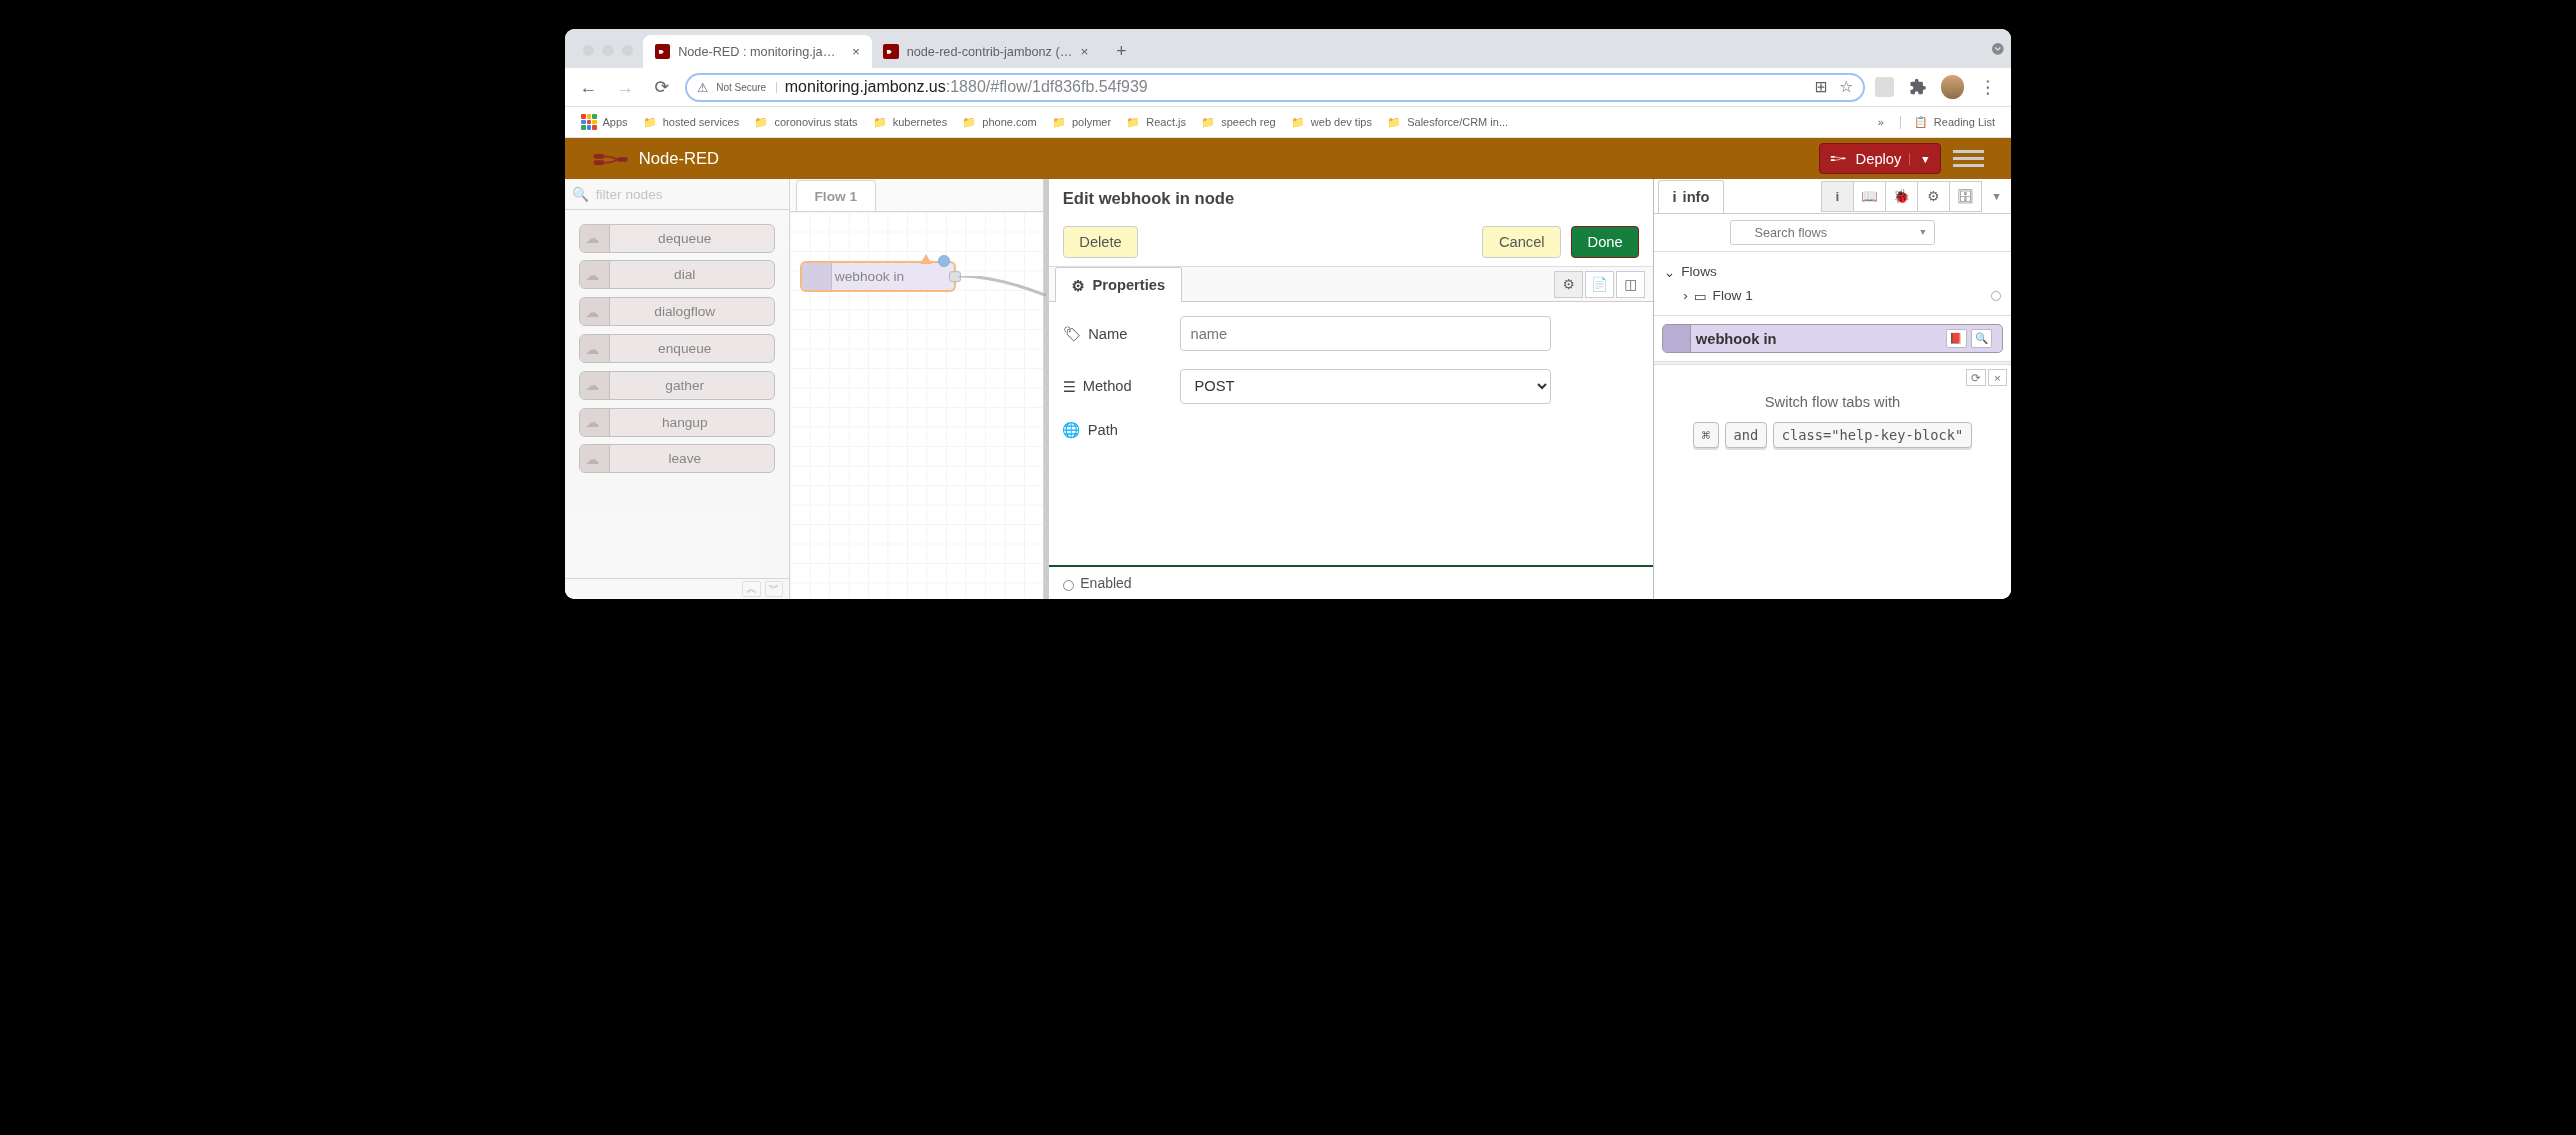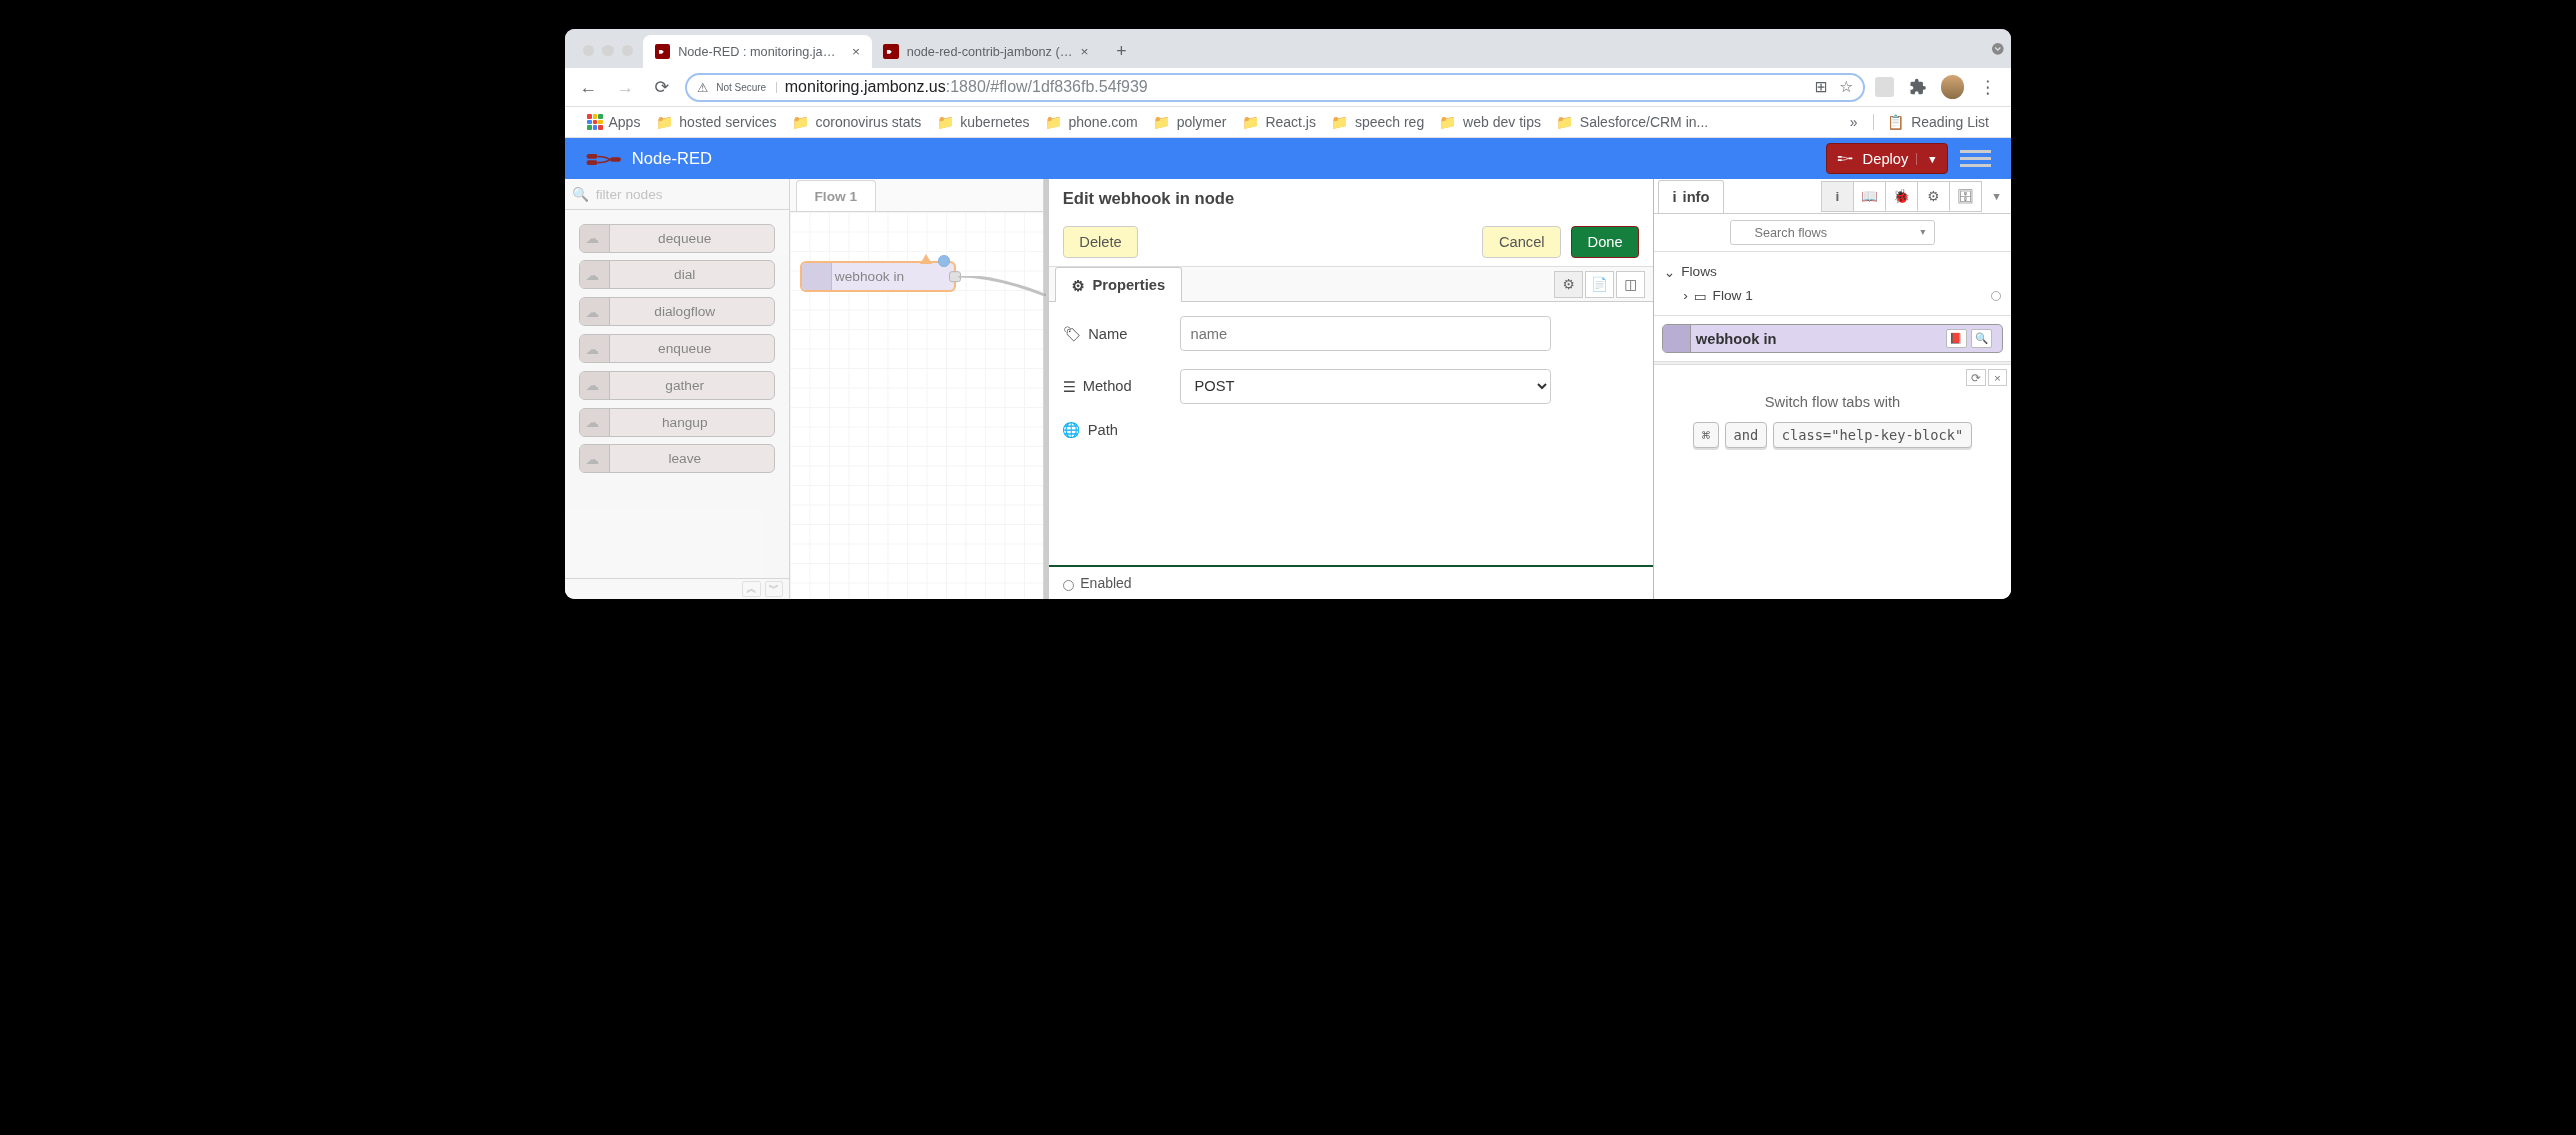--- a/index.html
+++ b/index.html
@@ -24,31 +24,31 @@
 .urlbar { flex: 1; height: 29px; border: 2px solid #9fc2f3; border-radius: 15.6px; display: flex; align-items: center; padding: 0 9.8px; gap: 7.8px; background: #fff; }
 .urlbar .warn { font-size: 12.7px; color: #5f6368; }
 .urlbar .ns { font-size: 10px; color: #5f6368; border-right: 1px solid #ccc; padding-right: 9.8px; }
 .urlbar .url { font-size: 16px; color: #202124; }
 .urlbar .url .dim { color: #80868b; }
 .urlicons { margin-left: auto; display: flex; gap: 11.7px; color: #5f6368; font-size: 15.6px; }
 .exticon { width: 19.5px; height: 19.5px; background: #ddd; border-radius: 2.9px; }
 .avatar { width: 23.5px; height: 23.5px; border-radius: 50%; background: linear-gradient(#d4a574, #8b6f47); }
 
 
-.bmbar { background: #fff; height: 31px; display: flex; align-items: center; padding: 0 22px; gap: 15.6px; border-bottom: 1px solid #e0e0e0; font-size: 14px; color: #5f6368; }
+.bmbar { background: #fff; height: 31px; display: flex; align-items: center; padding: 0 16px; gap: 15.6px; border-bottom: 1px solid #e0e0e0; font-size: 11px; color: #5f6368; }
 .bm { display: flex; align-items: center; gap: 5.9px; cursor: pointer; white-space: nowrap; }
 .bm .folder { color: #888; }
 .apps-icon { width: 15.6px; height: 15.6px; display: grid; grid-template-columns: repeat(3,1fr); gap: 1px; }
 .apps-icon span { background: #5f6368; border-radius: 1px; }
 .apps-icon span:nth-child(1){background:#ea4335}.apps-icon span:nth-child(2){background:#fbbc04}.apps-icon span:nth-child(3){background:#34a853}.apps-icon span:nth-child(4){background:#4285f4}.apps-icon span:nth-child(5){background:#ea4335}.apps-icon span:nth-child(6){background:#fbbc04}.apps-icon span:nth-child(7){background:#34a853}.apps-icon span:nth-child(8){background:#4285f4}.apps-icon span:nth-child(9){background:#ea4335}
 .bmbar .spacer { flex: 1; }
 .readlist { display: flex; align-items: center; gap: 5.9px; border-left: 1px solid #ccc; padding-left: 13.7px; }
 
 
-.app-header { background: #3b82f6; height: 41px; display: flex; align-items: center; padding: 0 20px; color: #eee; }
+.app-header { background: #a16207; height: 41px; display: flex; align-items: center; padding: 0 27px; color: #eee; }
 .app-logo { display: flex; align-items: center; gap: 7.8px; }
 .app-logo svg { width: 39px; height: 19.5px; }
 .app-title { font-size: 16.6px; color: #fff; }
 .app-header .spacer { flex: 1; }
 .deploy { background: #a81f1f; border: 1px solid #7a1616; color: #fff; height: 31px; display: flex; align-items: center; padding: 0 9.8px; gap: 7.8px; font-size: 14.7px; border-radius: 3.9px; cursor: pointer; }
 .deploy .arrow { border-left: 1px solid rgba(255,255,255,0.3); padding-left: 9.8px; font-size: 10.7px; }
 .hamburger { width: 31px; height: 31px; display: flex; flex-direction: column; justify-content: center; gap: 3.9px; margin-left: 11.7px; cursor: pointer; }
 .hamburger span { height: 2.9px; background: #ccc; }
 
 

